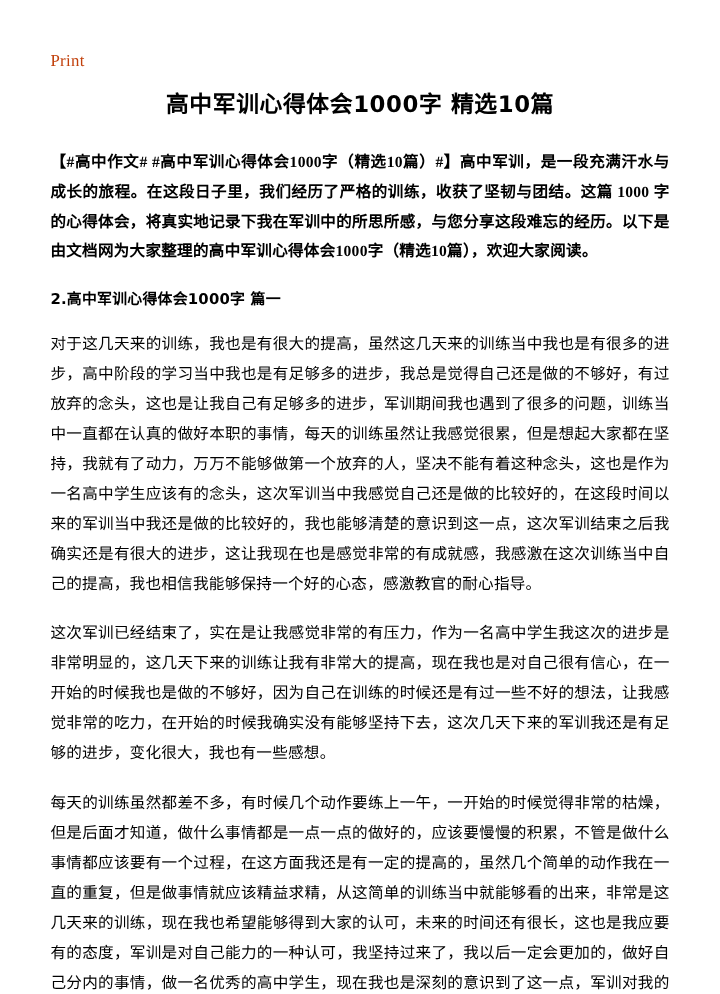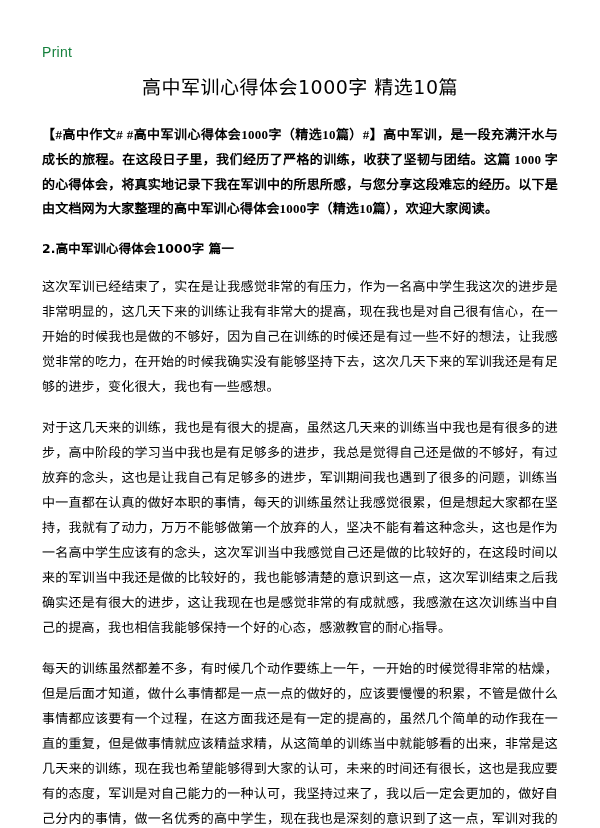--- a/index.html
+++ b/index.html
@@ -18,36 +18,36 @@
     position: relative;
     width: 600px;
     height: 828px;
     box-sizing: border-box;
     padding: 0;
   }
   .print-link {
     position: absolute;
     top: 44px;
     left: 42px;
-    font-family: Liberation Sans, sans-serif;
+    font-family: Liberation Serif, serif;
     font-size: 14px;
-    color: #15803d;
+    color: #c2410c;
     text-decoration: none;
     letter-spacing: 0.3px;
   }
   .content {
     position: absolute;
     top: 74px;
     left: 42px;
     width: 516px;
   }
   h1.doc-title {
     font-family: "DejaVu Sans", "Liberation Sans", sans-serif;
     font-size: 19px;
-    font-weight: normal;
+    font-weight: bold;
     text-align: center;
     margin: 0 0 22px 0;
     letter-spacing: 0.5px;
     line-height: 1.4;
   }
   p.para {
     font-family: Liberation Serif, serif;
     font-size: 13px;
     line-height: 1.92;
     margin: 0 0 16px 0;
@@ -75,18 +75,18 @@
   <a href="#" class="print-link">Print</a>
 
   <div class="content">
 
     <h1 class="doc-title">高中军训心得体会1000字 精选10篇</h1>
 
     <p class="para lead">【#高中作文# #高中军训心得体会1000字（精选10篇）#】高中军训，是一段充满汗水与成长的旅程。在这段日子里，我们经历了严格的训练，收获了坚韧与团结。这篇 1000 字的心得体会，将真实地记录下我在军训中的所思所感，与您分享这段难忘的经历。以下是由文档网为大家整理的高中军训心得体会1000字（精选10篇），欢迎大家阅读。</p>
 
     <h2 class="section-head">2.高中军训心得体会1000字 篇一</h2>
 
+    <p class="para">对于这几天来的训练，我也是有很大的提高，虽然这几天来的训练当中我也是有很多的进步，高中阶段的学习当中我也是有足够多的进步，我总是觉得自己还是做的不够好，有过放弃的念头，这也是让我自己有足够多的进步，军训期间我也遇到了很多的问题，训练当中一直都在认真的做好本职的事情，每天的训练虽然让我感觉很累，但是想起大家都在坚持，我就有了动力，万万不能够做第一个放弃的人，坚决不能有着这种念头，这也是作为一名高中学生应该有的念头，这次军训当中我感觉自己还是做的比较好的，在这段时间以来的军训当中我还是做的比较好的，我也能够清楚的意识到这一点，这次军训结束之后我确实还是有很大的进步，这让我现在也是感觉非常的有成就感，我感激在这次训练当中自己的提高，我也相信我能够保持一个好的心态，感激教官的耐心指导。</p>
     <p class="para">这次军训已经结束了，实在是让我感觉非常的有压力，作为一名高中学生我这次的进步是非常明显的，这几天下来的训练让我有非常大的提高，现在我也是对自己很有信心，在一开始的时候我也是做的不够好，因为自己在训练的时候还是有过一些不好的想法，让我感觉非常的吃力，在开始的时候我确实没有能够坚持下去，这次几天下来的军训我还是有足够的进步，变化很大，我也有一些感想。</p>
-    <p class="para">对于这几天来的训练，我也是有很大的提高，虽然这几天来的训练当中我也是有很多的进步，高中阶段的学习当中我也是有足够多的进步，我总是觉得自己还是做的不够好，有过放弃的念头，这也是让我自己有足够多的进步，军训期间我也遇到了很多的问题，训练当中一直都在认真的做好本职的事情，每天的训练虽然让我感觉很累，但是想起大家都在坚持，我就有了动力，万万不能够做第一个放弃的人，坚决不能有着这种念头，这也是作为一名高中学生应该有的念头，这次军训当中我感觉自己还是做的比较好的，在这段时间以来的军训当中我还是做的比较好的，我也能够清楚的意识到这一点，这次军训结束之后我确实还是有很大的进步，这让我现在也是感觉非常的有成就感，我感激在这次训练当中自己的提高，我也相信我能够保持一个好的心态，感激教官的耐心指导。</p>
     <p class="para">每天的训练虽然都差不多，有时候几个动作要练上一午，一开始的时候觉得非常的枯燥，但是后面才知道，做什么事情都是一点一点的做好的，应该要慢慢的积累，不管是做什么事情都应该要有一个过程，在这方面我还是有一定的提高的，虽然几个简单的动作我在一直的重复，但是做事情就应该精益求精，从这简单的训练当中就能够看的出来，非常是这几天来的训练，现在我也希望能够得到大家的认可，未来的时间还有很长，这也是我应要有的态度，军训是对自己能力的一种认可，我坚持过来了，我以后一定会更加的，做好自己分内的事情，做一名优秀的高中学生，现在我也是深刻的意识到了这一点，军训对我的影响是很大的，也让我有了一个很大的提高，作为一名高中学生，我一定会坚持去搞好自己的学习，保持军训坚持不懈的精神。</p>
 
   </div>
 </div>
 
 </body></html>

